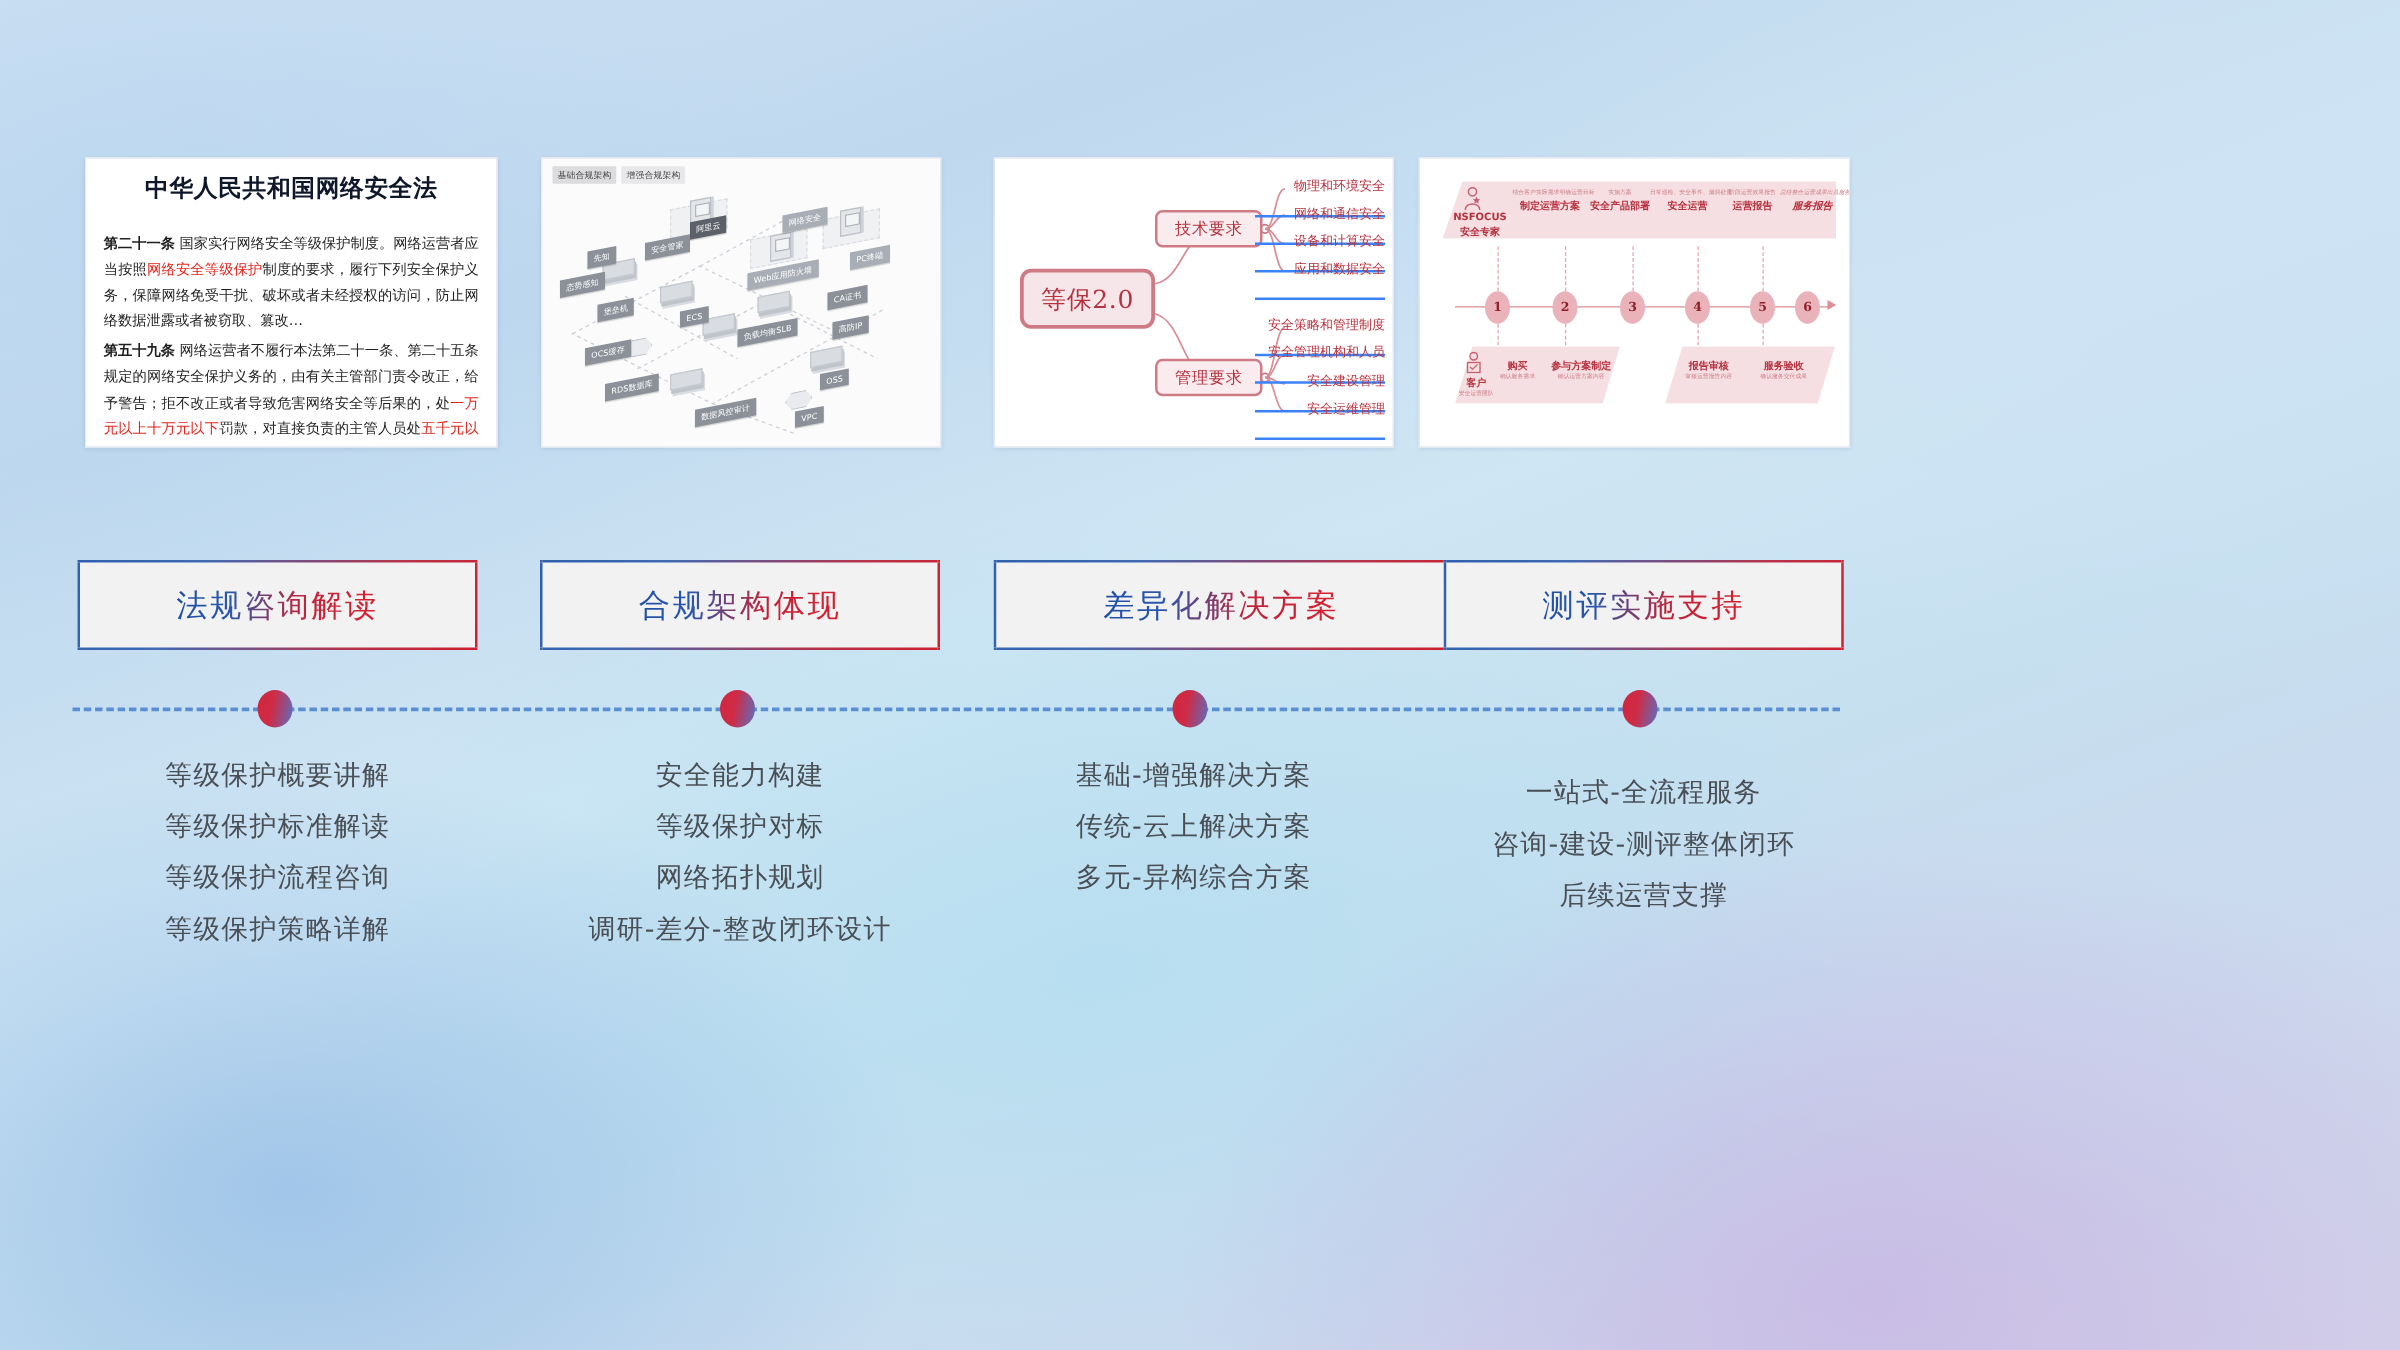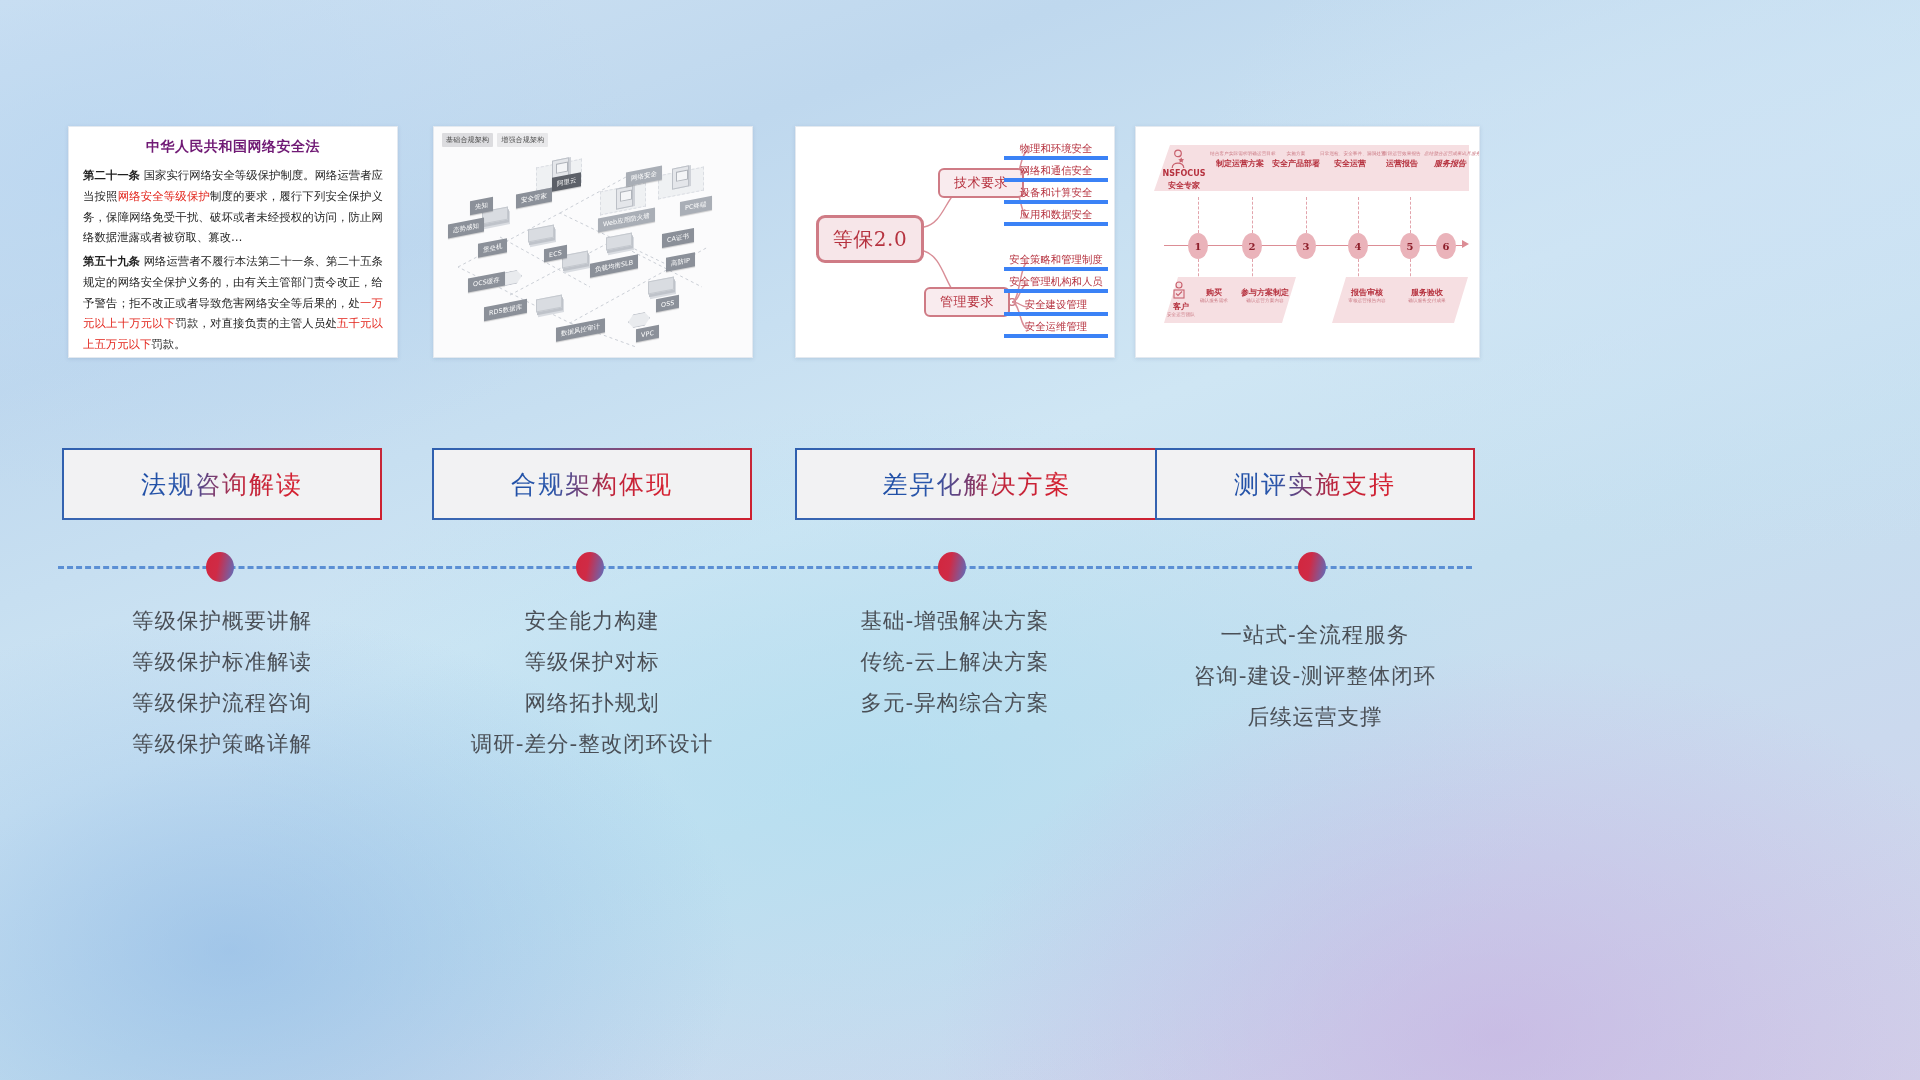--- a/index.html
+++ b/index.html
@@ -26,22 +26,22 @@
     overflow: hidden;
   }
   .card.c1 { left: 68px;   width: 330px; }
   .card.c2 { left: 433px;  width: 320px; }
   .card.c3 { left: 795px;  width: 320px; }
   .card.c4 { left: 1135px; width: 345px; }
 
   
   .law { padding: 11px 14px 8px 14px; }
   .law-title {
-    text-align: center; font-size: 14px; font-weight: bold; color: #701a75;
-    letter-spacing: .5px; margin-bottom: 9px;
+    text-align: center; font-size: 19px; font-weight: bold; color: #0f172a;
+    letter-spacing: .5px; margin-bottom: 20px;
   }
   .law-p { font-size: 11.4px; line-height: 1.82; color: #1f1f1f; text-align: justify; }
   .law-p + .law-p { margin-top: 3px; }
   .law-art { font-weight: bold; }
   .law-red { color: #e2231a; }
 
   
   .arch { position: relative; width: 100%; height: 100%; background: #fbfbfc; }
   .arch-tabs { position: absolute; top: 6px; left: 8px; display: flex; gap: 4px; }
   .arch-tab {
@@ -92,27 +92,27 @@
     font-family: "DejaVu Serif", "Liberation Serif", serif;
     font-size: 20px; color: #b6323f; letter-spacing: .5px;
   }
   .mbranch {
     position: absolute; width: 86px; height: 30px;
     border: 2px solid #cf7b85; border-radius: 6px; background: #f9ebee;
     display: flex; align-items: center; justify-content: center;
     font-family: "DejaVu Serif", "Liberation Serif", serif;
     font-size: 13px; color: #b6323f; letter-spacing: .5px;
   }
-  .mbranch.tech { left: 142px; top: 41px; }
+  .mbranch.tech { left: 128px; top: 41px; }
   .mbranch.mgmt { left: 128px; top: 160px; }
   .mleaf {
     position: absolute; left: 208px; width: 104px;
     font-family: "DejaVu Serif", "Liberation Serif", serif;
-    font-size: 10.4px; color: #b6323f; text-align: center;
-    padding-bottom: 0; border-bottom: 4px solid #3b82f6; white-space: nowrap;
+    font-size: 10.4px; color: #b6323f; text-align: right;
+    padding-bottom: 16px; border-bottom: 2px solid #3b82f6; white-space: nowrap;
   }
 
   
   .tl { position: relative; width: 100%; height: 100%; background:#fff; }
   .tl-band {
     position: absolute; background: #f6dfe2; height: 46px;
   }
   .tl-band.top { left: 18px; top: 18px; right: 10px;
     clip-path: polygon(16px 0, 100% 0, 100% 100%, 0 100%); }
   .tl-band.bl  { left: 28px; top: 150px; width: 132px;

